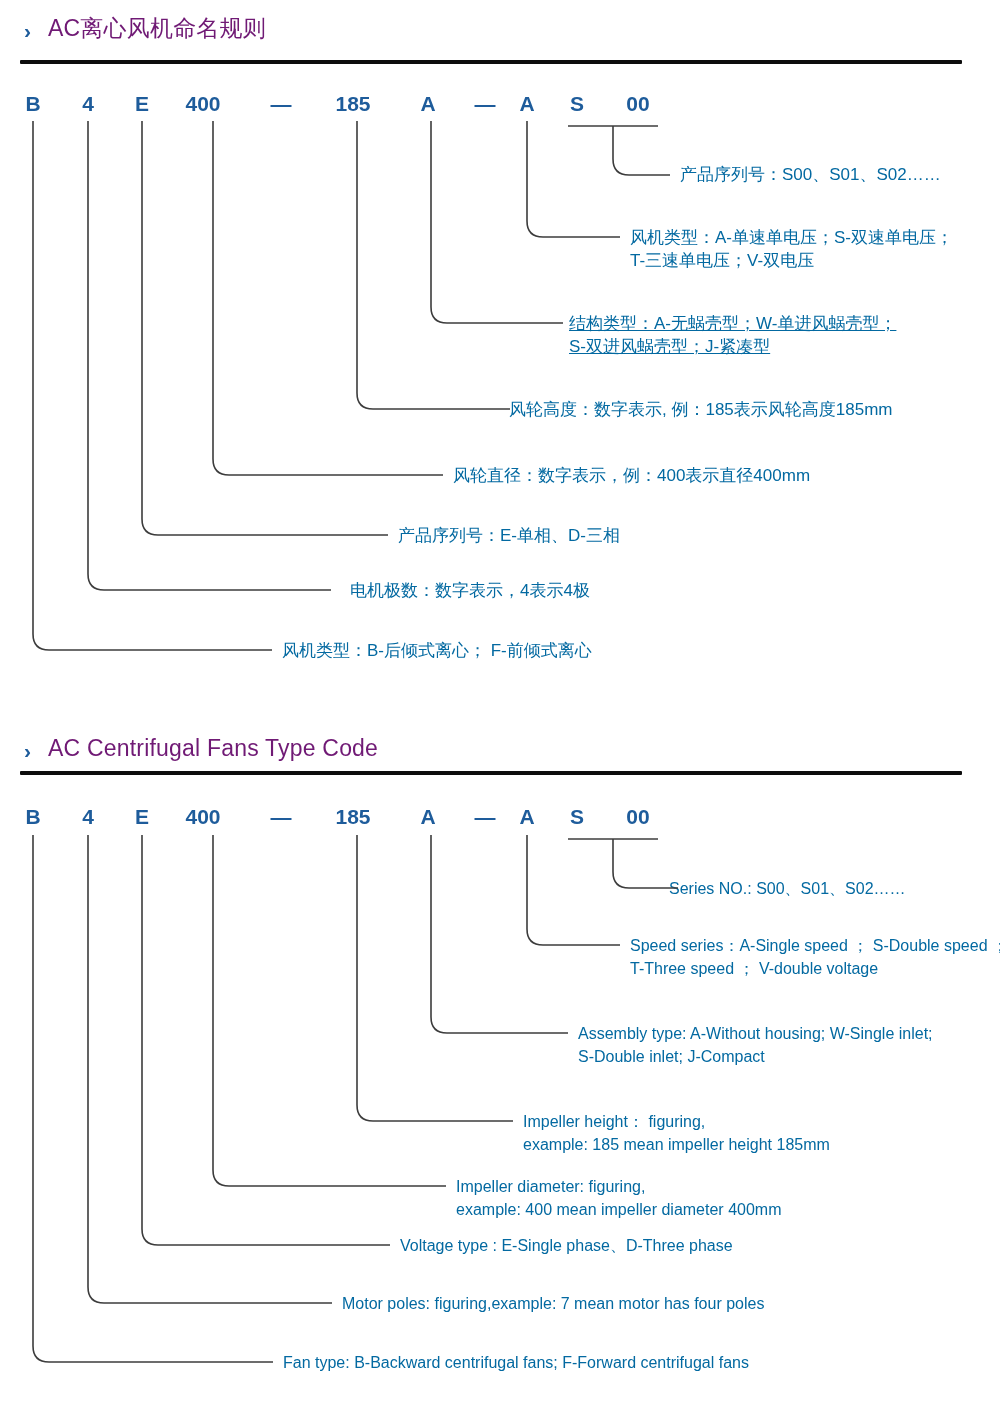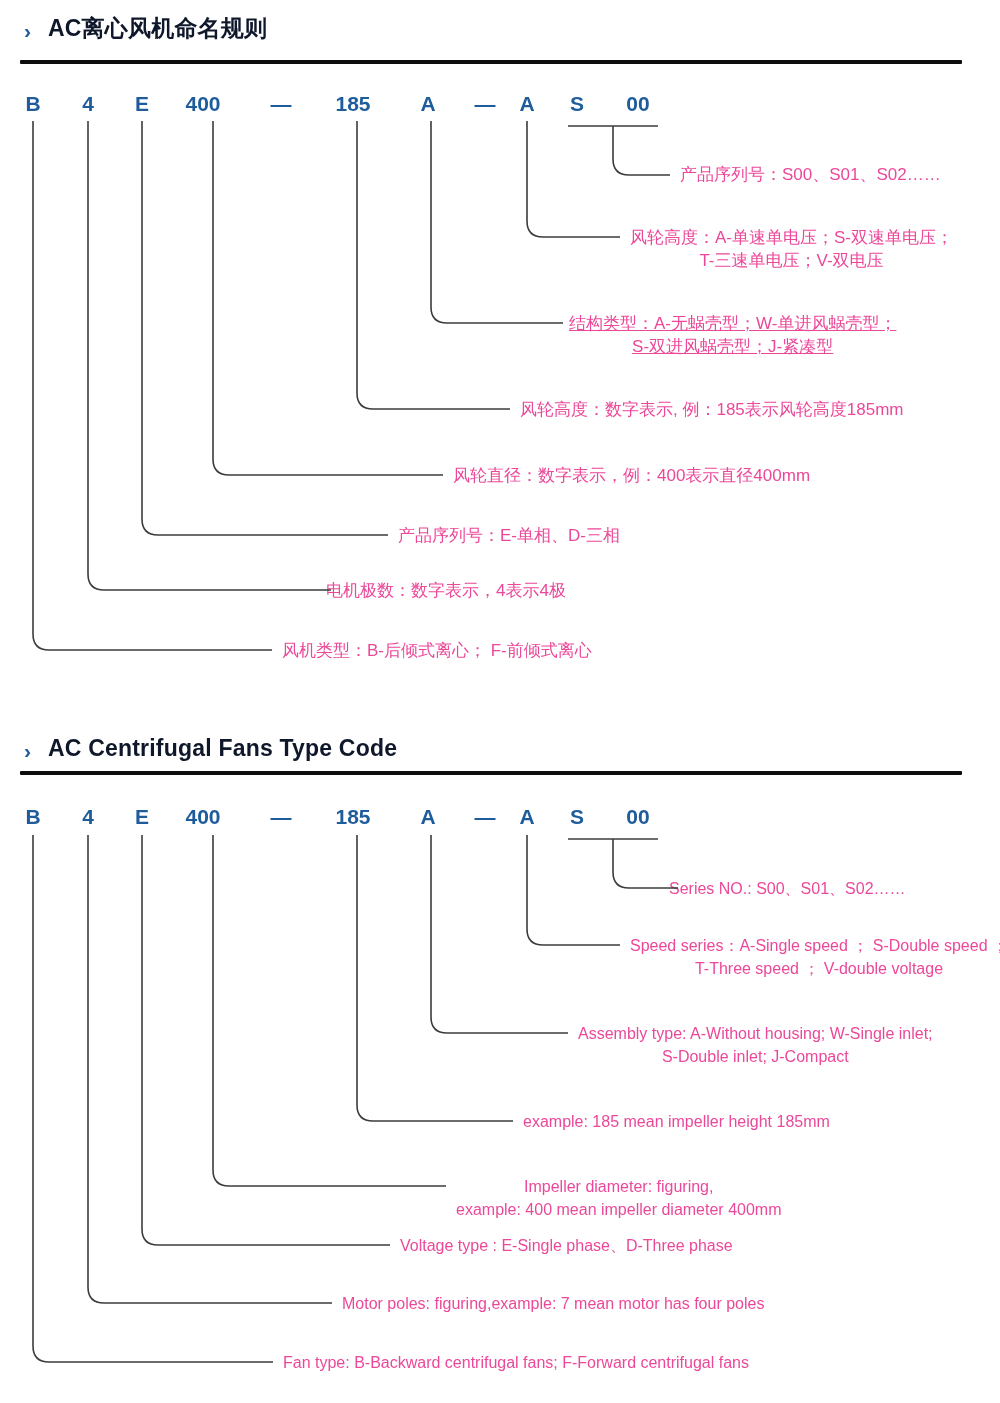--- a/index.html
+++ b/index.html
@@ -5,32 +5,32 @@
   html,body{margin:0;padding:0;background:#ffffff;}
   body{
     width:1000px;height:1403px;position:relative;overflow:hidden;
     font-family:"Liberation Sans","DejaVu Sans",sans-serif;
     -webkit-font-smoothing:antialiased;
   }
   .chevron{
     position:absolute;color:#1E5C9B;font-size:21px;font-weight:700;line-height:1;
   }
   .sec-title{
-    position:absolute;color:#0f172a;font-size:23px;font-weight:700;line-height:1.2;
+    position:absolute;color:#701a75;font-size:23px;font-weight:400;line-height:1.2;
     white-space:nowrap;letter-spacing:0.2px;
   }
   .rule{
     position:absolute;left:20px;width:942px;height:4px;background:#0D0D0D;border-radius:1px;
   }
   .code-char{
     position:absolute;transform:translateX(-50%);
     color:#1E5C9B;font-size:21px;font-weight:600;line-height:24px;white-space:nowrap;
   }
   .diagram-label{
-    position:absolute;color:#ec4899;line-height:23px;white-space:nowrap;font-weight:400;text-align:center;
+    position:absolute;color:#0369a1;line-height:23px;white-space:nowrap;font-weight:400;
   }
   .diagram-label span{display:block;}
   .sec-cn .diagram-label{font-size:17px;}
   .sec-en .diagram-label{font-size:16px;}
   svg.connectors{position:absolute;left:0;top:0;pointer-events:none;}
 </style>
 </head>
 <body>
 
 <div class="sec-cn">
@@ -47,37 +47,37 @@
   <span class="code-char" style="left:428px;top:92px;">A</span>
   <span class="code-char" style="left:485px;top:92px;">—</span>
   <span class="code-char" style="left:527px;top:92px;">A</span>
   <span class="code-char" style="left:577px;top:92px;">S</span>
   <span class="code-char" style="left:638px;top:92px;">00</span>
 
   <div class="diagram-label" style="left:680px;top:163px;">
     <span>产品序列号：S00、S01、S02……</span>
   </div>
   <div class="diagram-label" style="left:630px;top:226px;">
-    <span>风轮高度：A-单速单电压；S-双速单电压；</span>
+    <span>风机类型：A-单速单电压；S-双速单电压；</span>
     <span>T-三速单电压；V-双电压</span>
   </div>
   <div class="diagram-label" style="left:569px;top:312px;text-decoration:underline;">
     <span>结构类型：A-无蜗壳型；W-单进风蜗壳型；</span>
     <span>S-双进风蜗壳型；J-紧凑型</span>
   </div>
-  <div class="diagram-label" style="left:520px;top:398px;">
+  <div class="diagram-label" style="left:509px;top:398px;">
     <span>风轮高度：数字表示, 例：185表示风轮高度185mm</span>
   </div>
   <div class="diagram-label" style="left:453px;top:464px;">
     <span>风轮直径：数字表示，例：400表示直径400mm</span>
   </div>
   <div class="diagram-label" style="left:398px;top:524px;">
     <span>产品序列号：E-单相、D-三相</span>
   </div>
-  <div class="diagram-label" style="left:326px;top:579px;">
+  <div class="diagram-label" style="left:350px;top:579px;">
     <span>电机极数：数字表示，4表示4极</span>
   </div>
   <div class="diagram-label" style="left:282px;top:639px;">
     <span>风机类型：B-后倾式离心； F-前倾式离心</span>
   </div>
 </div>
 
 <div class="sec-en">
   <span class="chevron" style="left:24px;top:740px;">›</span>
   <div class="sec-title" style="left:48px;top:735px;">AC Centrifugal Fans Type Code</div>
@@ -100,20 +100,21 @@
   </div>
   <div class="diagram-label" style="left:630px;top:934px;">
     <span>Speed series：A-Single speed ； S-Double speed ；</span>
     <span>T-Three speed ； V-double voltage</span>
   </div>
   <div class="diagram-label" style="left:578px;top:1022px;">
     <span>Assembly type: A-Without housing; W-Single inlet;</span>
     <span>S-Double inlet; J-Compact</span>
   </div>
   <div class="diagram-label" style="left:523px;top:1110px;">
+    <span>Impeller height： figuring,</span>
     <span>example: 185 mean impeller height 185mm</span>
   </div>
   <div class="diagram-label" style="left:456px;top:1175px;">
     <span>Impeller diameter: figuring,</span>
     <span>example: 400 mean impeller diameter 400mm</span>
   </div>
   <div class="diagram-label" style="left:400px;top:1234px;">
     <span>Voltage type : E-Single phase、D-Three phase</span>
   </div>
   <div class="diagram-label" style="left:342px;top:1292px;">

